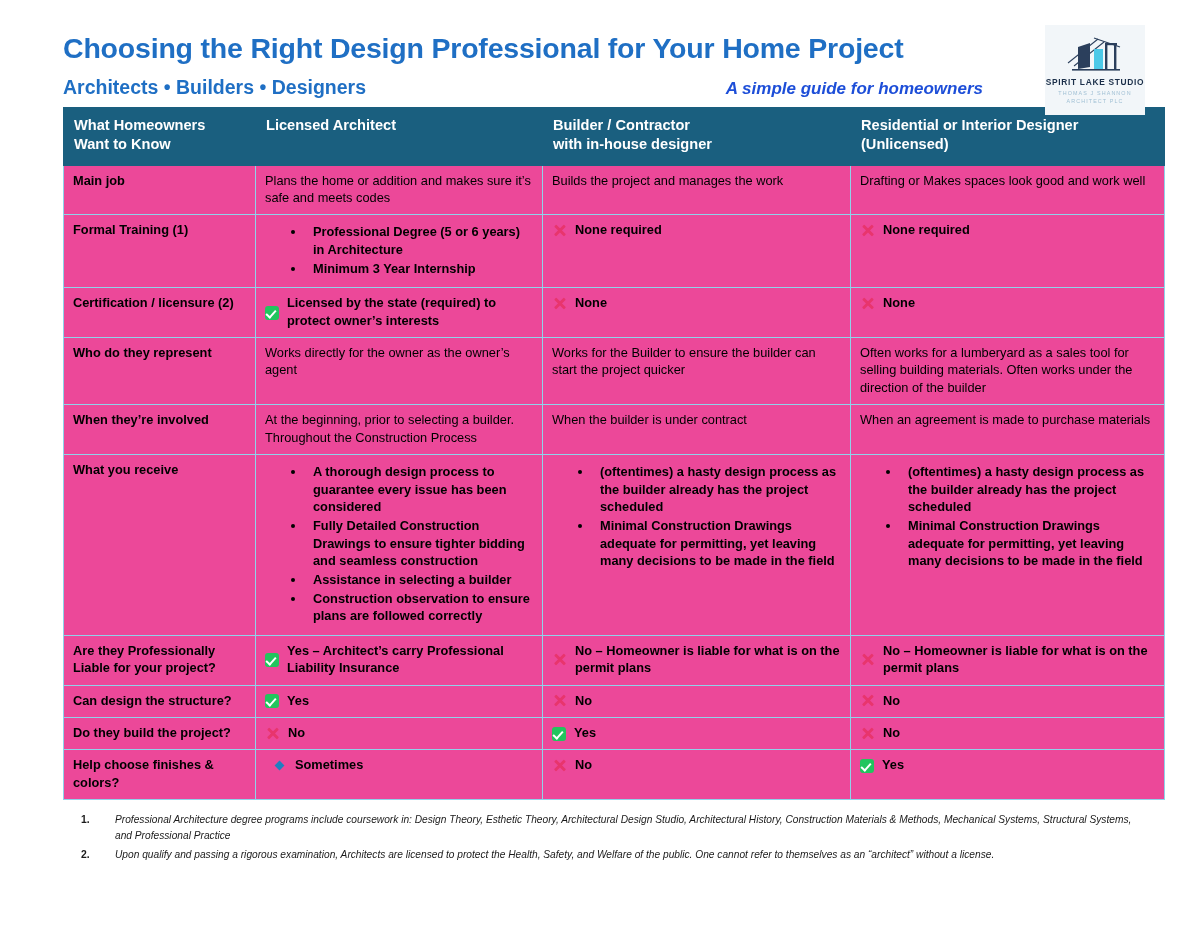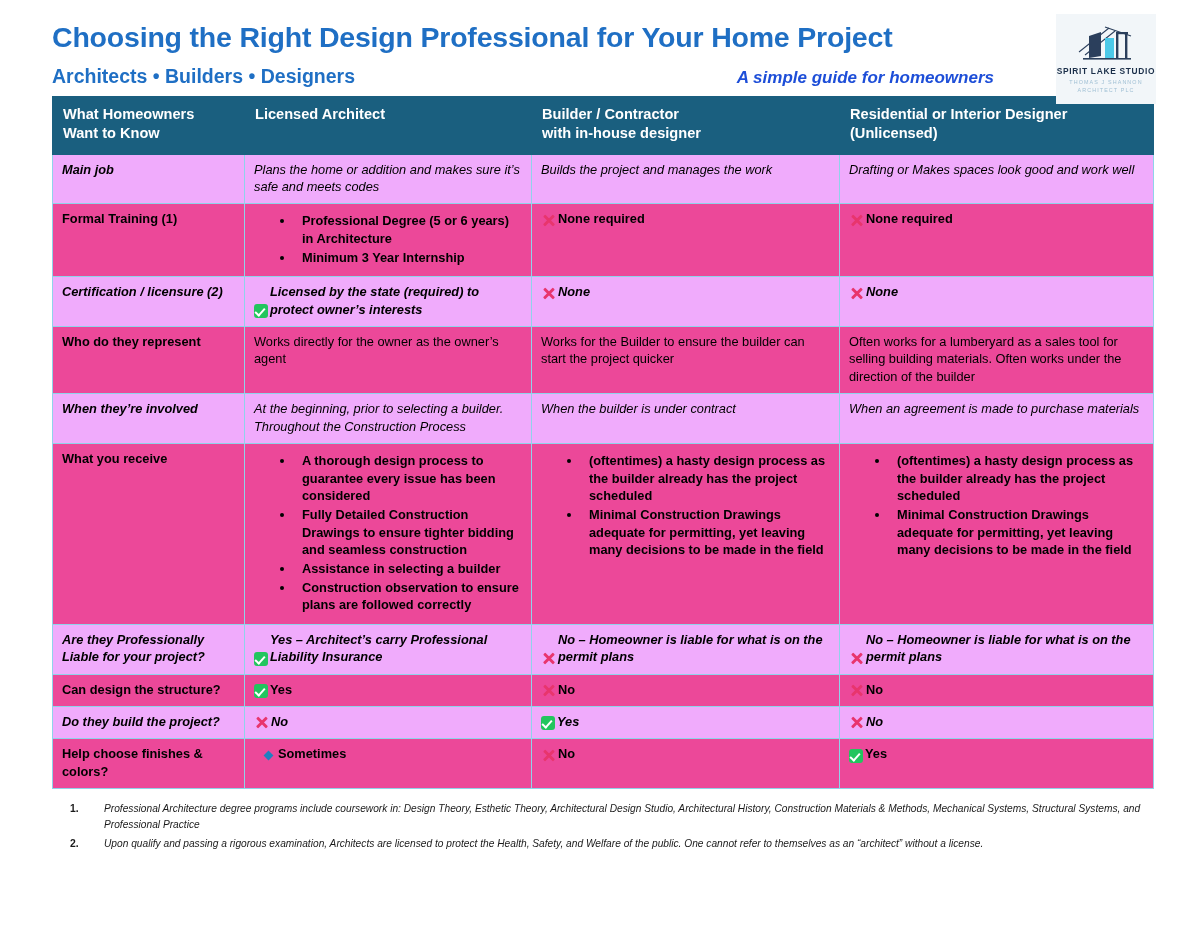--- a/index.html
+++ b/index.html
@@ -12,21 +12,21 @@
     height: 927px;
     font-family: "Liberation Sans", sans-serif;
     color: #000000;
     overflow: hidden;
   }
   .page {
     position: relative;
     width: 1200px;
     height: 927px;
     box-sizing: border-box;
-    padding: 0;
+    padding: 11px;
   }
 
   
   .header {
     position: relative;
     padding: 22px 48px 0 52px;
     height: 96px;
     box-sizing: border-box;
   }
   .title {
@@ -124,21 +124,21 @@
     border: 1px solid #1a5f7f;
     line-height: 1.32;
   }
   table.matrix td {
     border: 1px solid #8fd3ea;
     vertical-align: top;
     padding: 6px 9px 8px 9px;
     font-size: 12.8px;
     line-height: 1.36;
   }
-  tr.shade td { background: #f0abfc; font-style: italic; }
+  tr.shade td { background: #ec4899; }
   tr.plain td { background: #ec4899; }
   td.label { font-weight: bold; font-size: 12.8px; }
 
   ul.bullets {
     margin: 2px 0 2px 0;
     padding-left: 26px;
     list-style: none;
   }
   ul.bullets li {
     position: relative;
@@ -154,22 +154,22 @@
     top: 7px;
     width: 4px;
     height: 4px;
     border-radius: 50%;
     background: #000;
   }
 
   
   .mark-line {
     display: flex;
-    align-items: flex-end;
-    gap: 2px;
+    align-items: center;
+    gap: 8px;
   }
   .mark-line .txt { font-weight: bold; }
 
   .ico { flex: 0 0 auto; display: inline-block; }
   .ico-check {
     width: 14px; height: 14px;
     background: #22c55e;
     border-radius: 3px;
     position: relative;
     margin-top: 2px;

